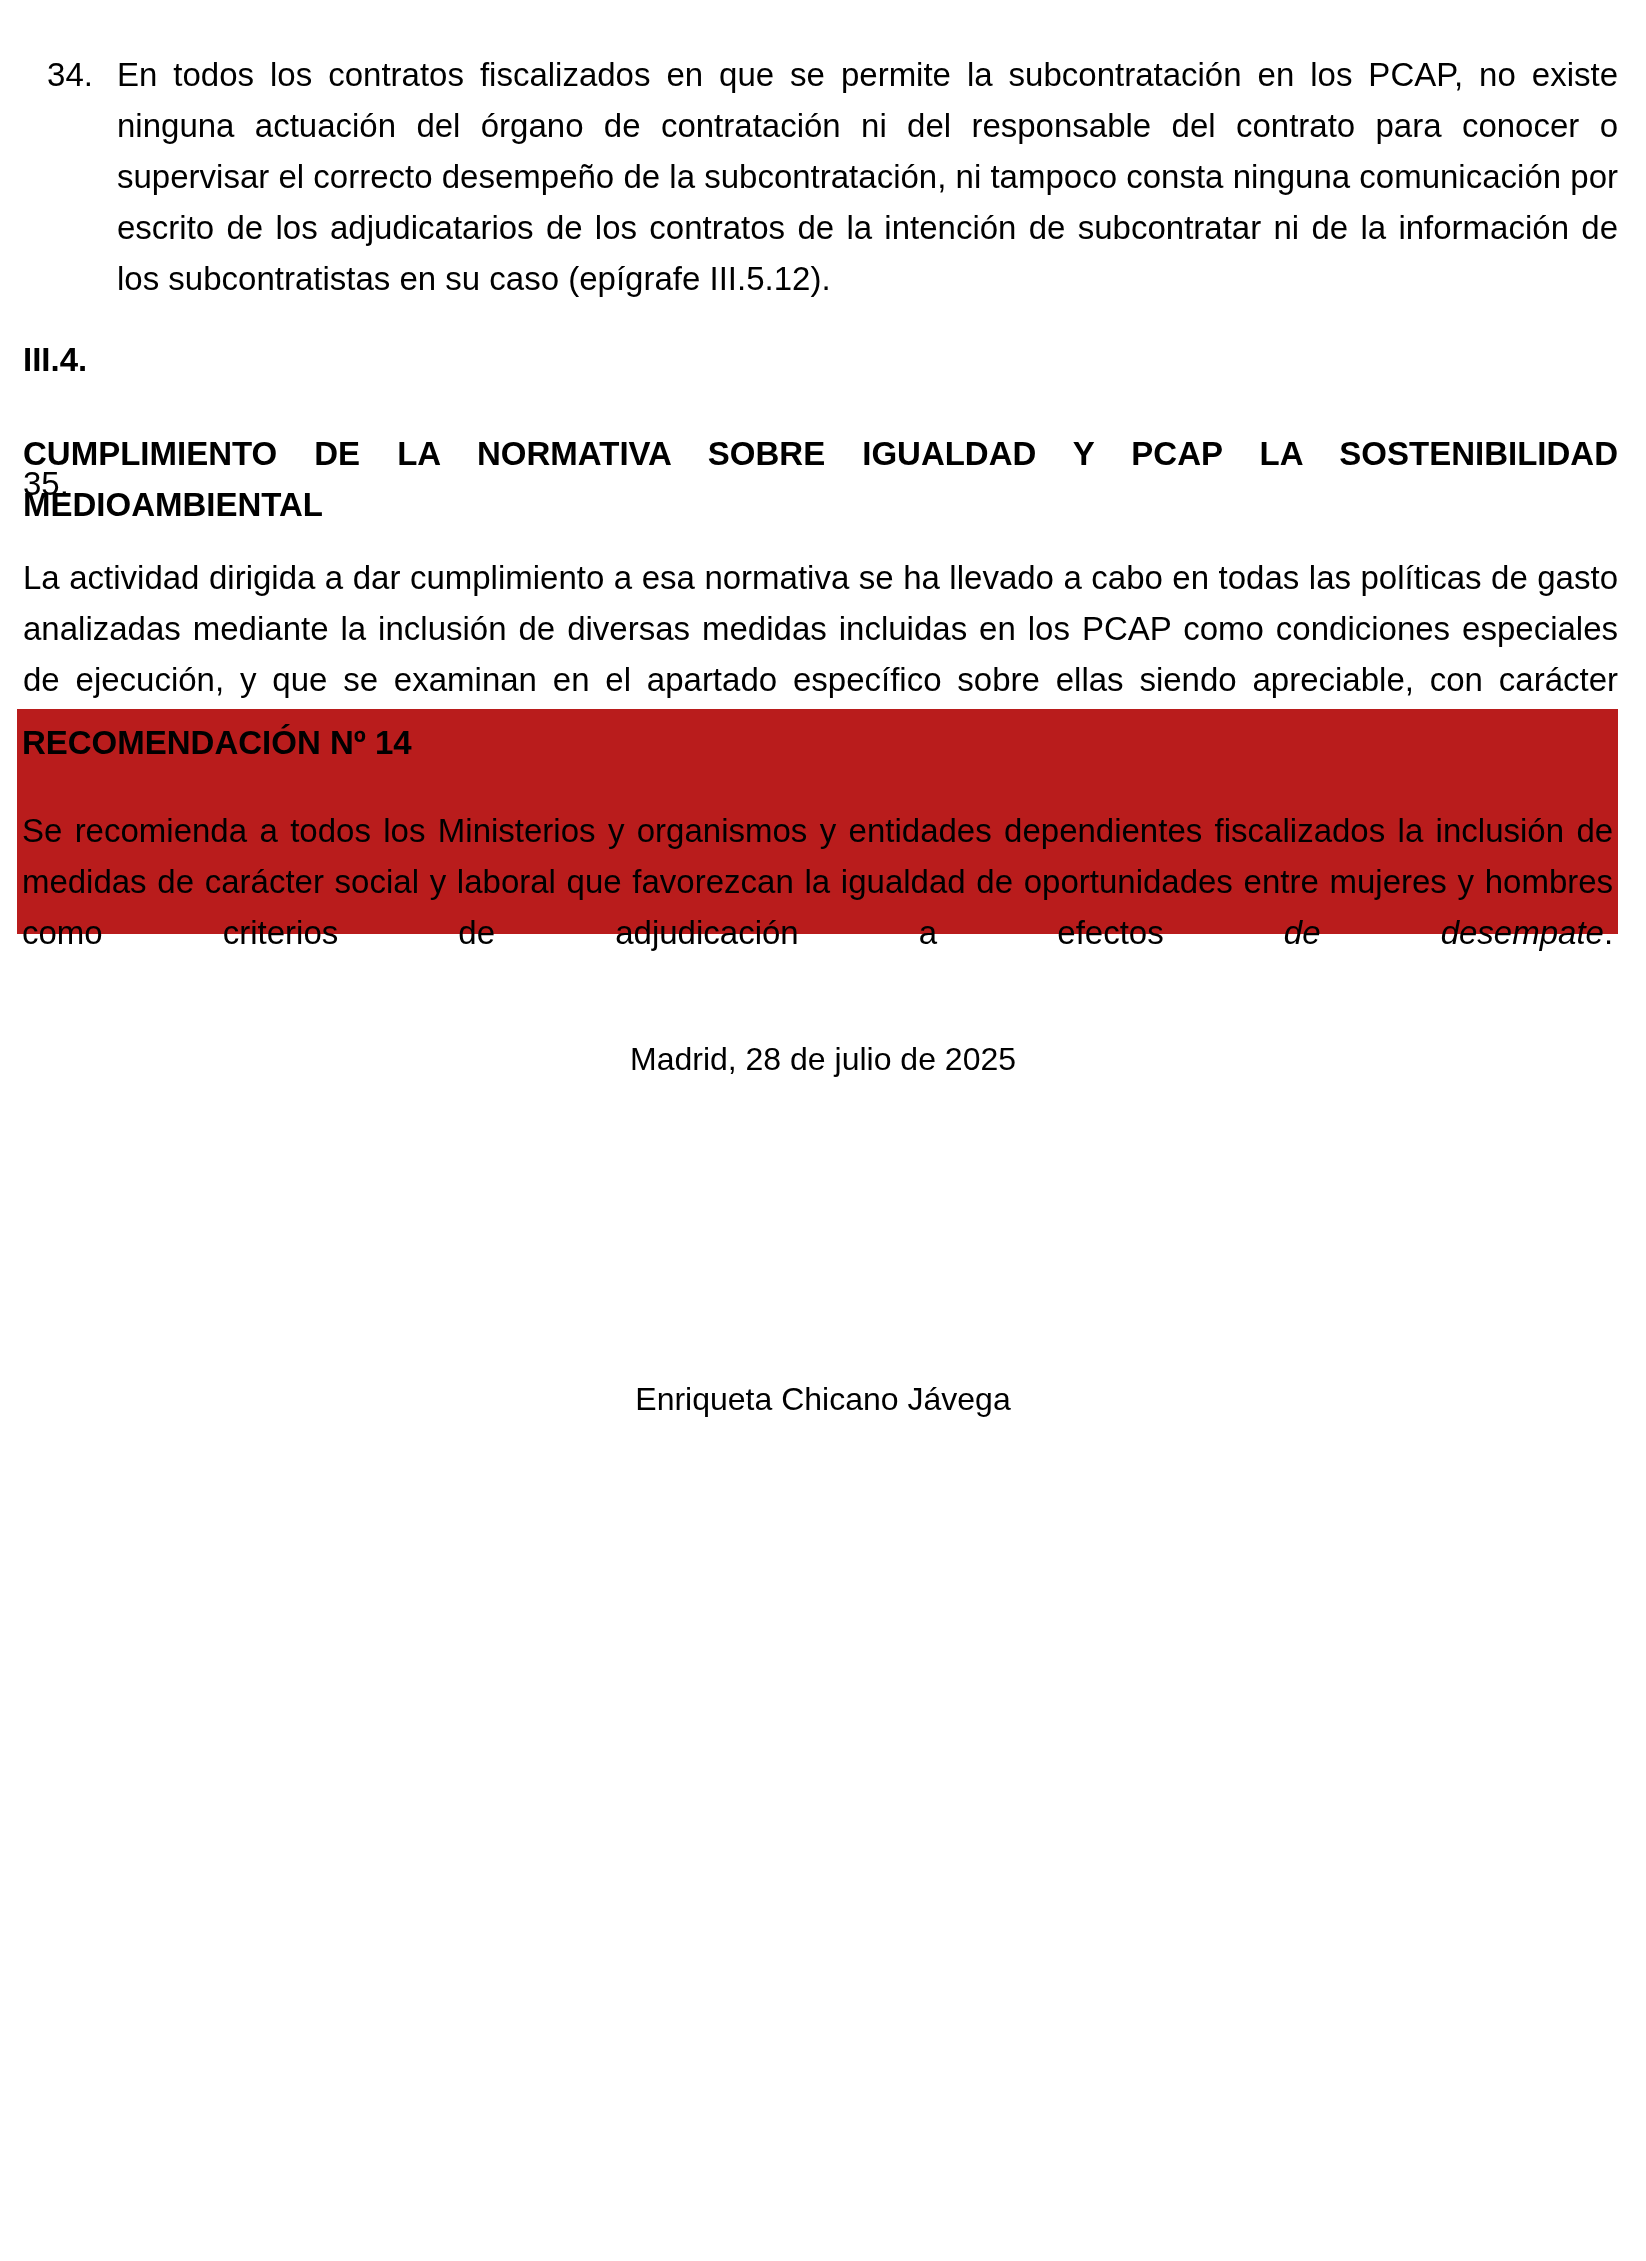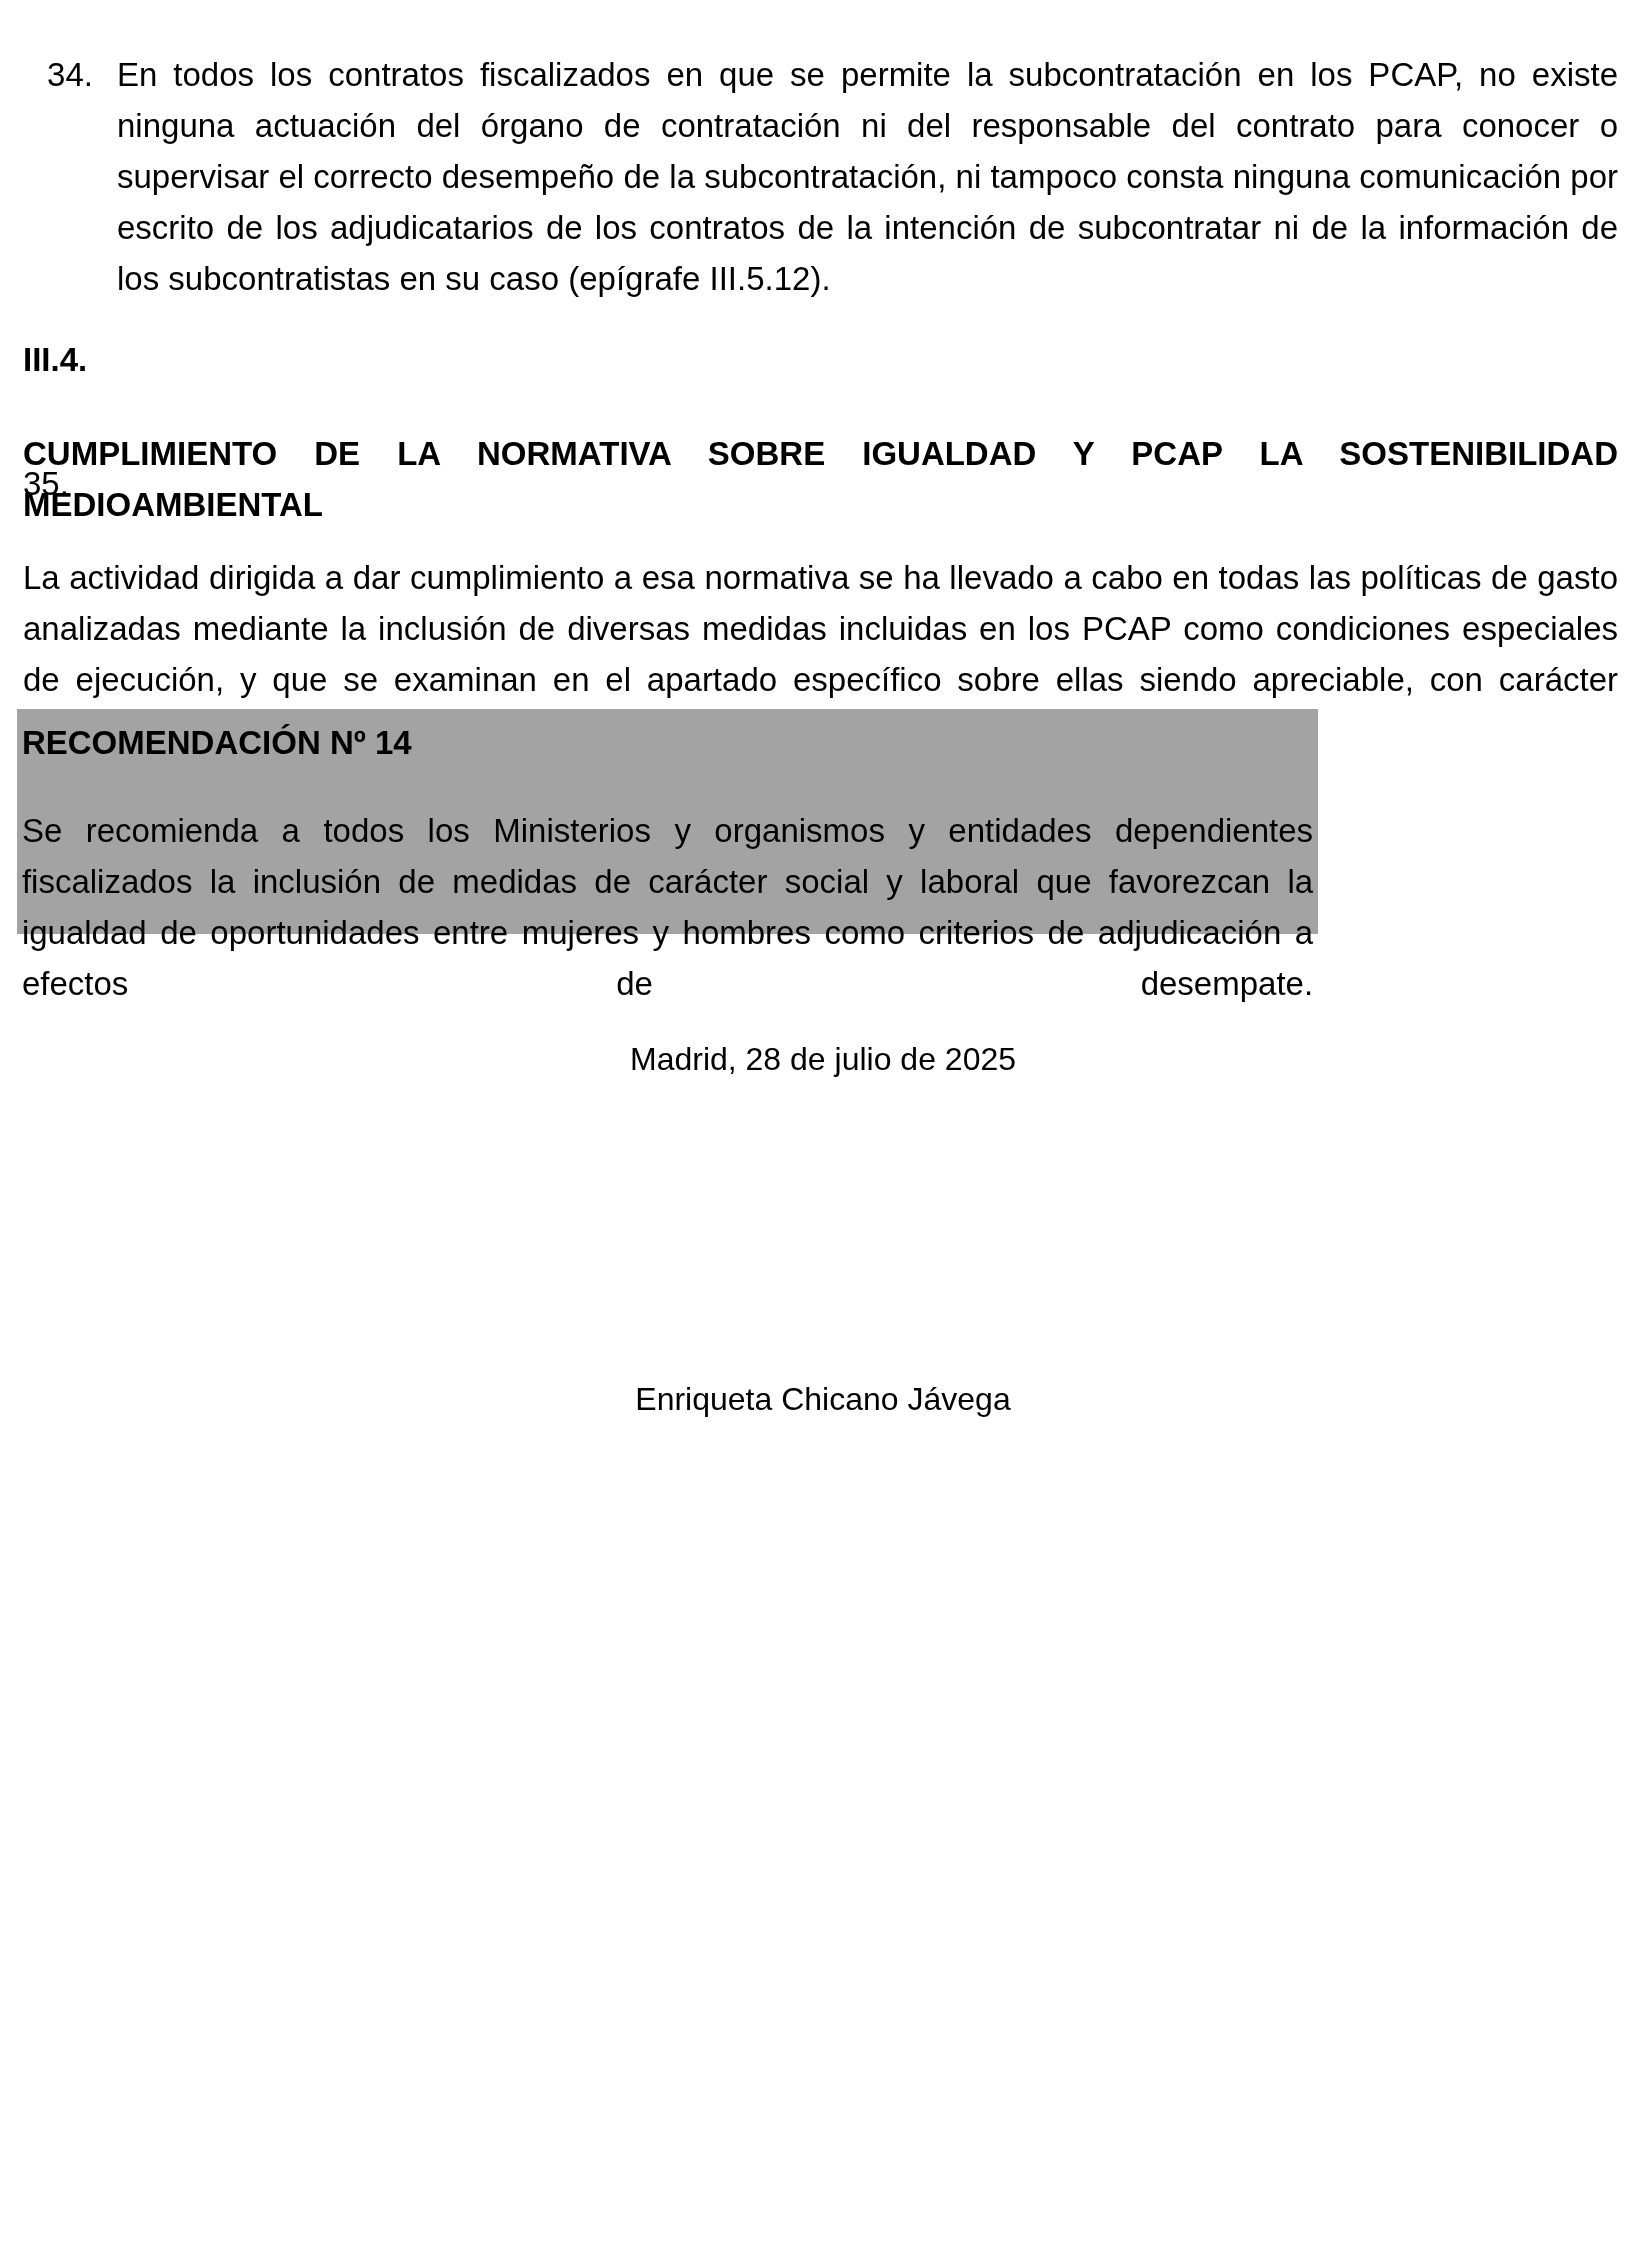--- a/index.html
+++ b/index.html
@@ -74,44 +74,44 @@
     content: "";
     display: inline-block;
     width: 100%;
   }
 
   
   .rec-box {
     position: absolute;
     left: 17px;
     top: 709px;
-    width: 1301px;
+    width: 1601px;
     height: 225px;
     box-sizing: border-box;
     padding: 9.8px 4.9px 0 4.9px;
-    background: #a3a3a3;
+    background: #b91c1c;
   }
   .rec-title {
     font-size: 33px;
     line-height: 47px;
     font-weight: bold;
   }
   .rec-body {
     margin-top: 39px;
     font-size: 33px;
     line-height: 51px;
     text-align: justify;
     text-justify: inter-word;
   }
   .rec-body::after {
     content: "";
     display: inline-block;
     width: 100%;
   }
-  .rec-body .ital { }
+  .rec-body .ital { font-style: italic; }
 
   
   .sig-line {
     position: absolute;
     left: 0;
     width: 1646px;
     text-align: center;
     font-size: 32px;
     line-height: 42px;
   }

